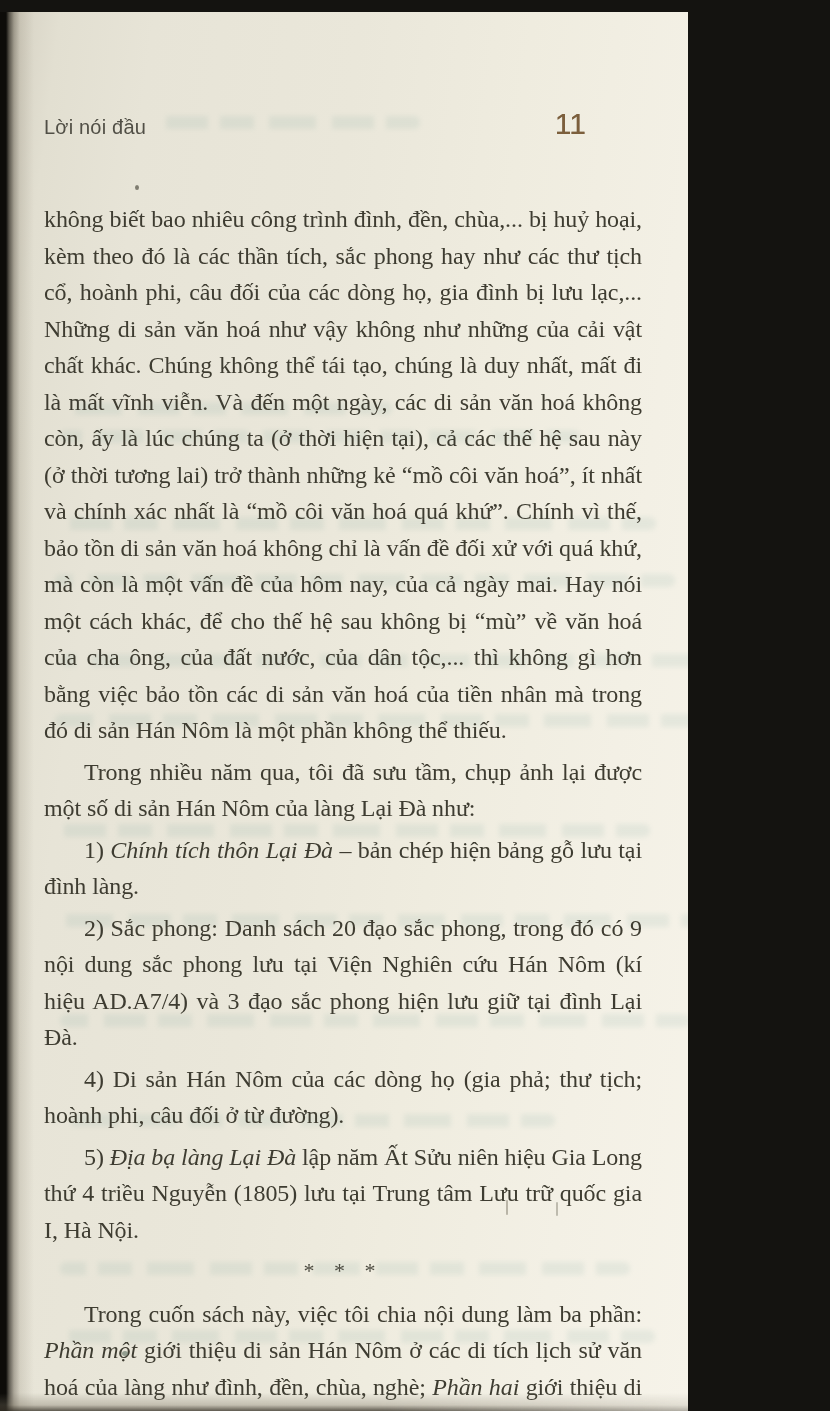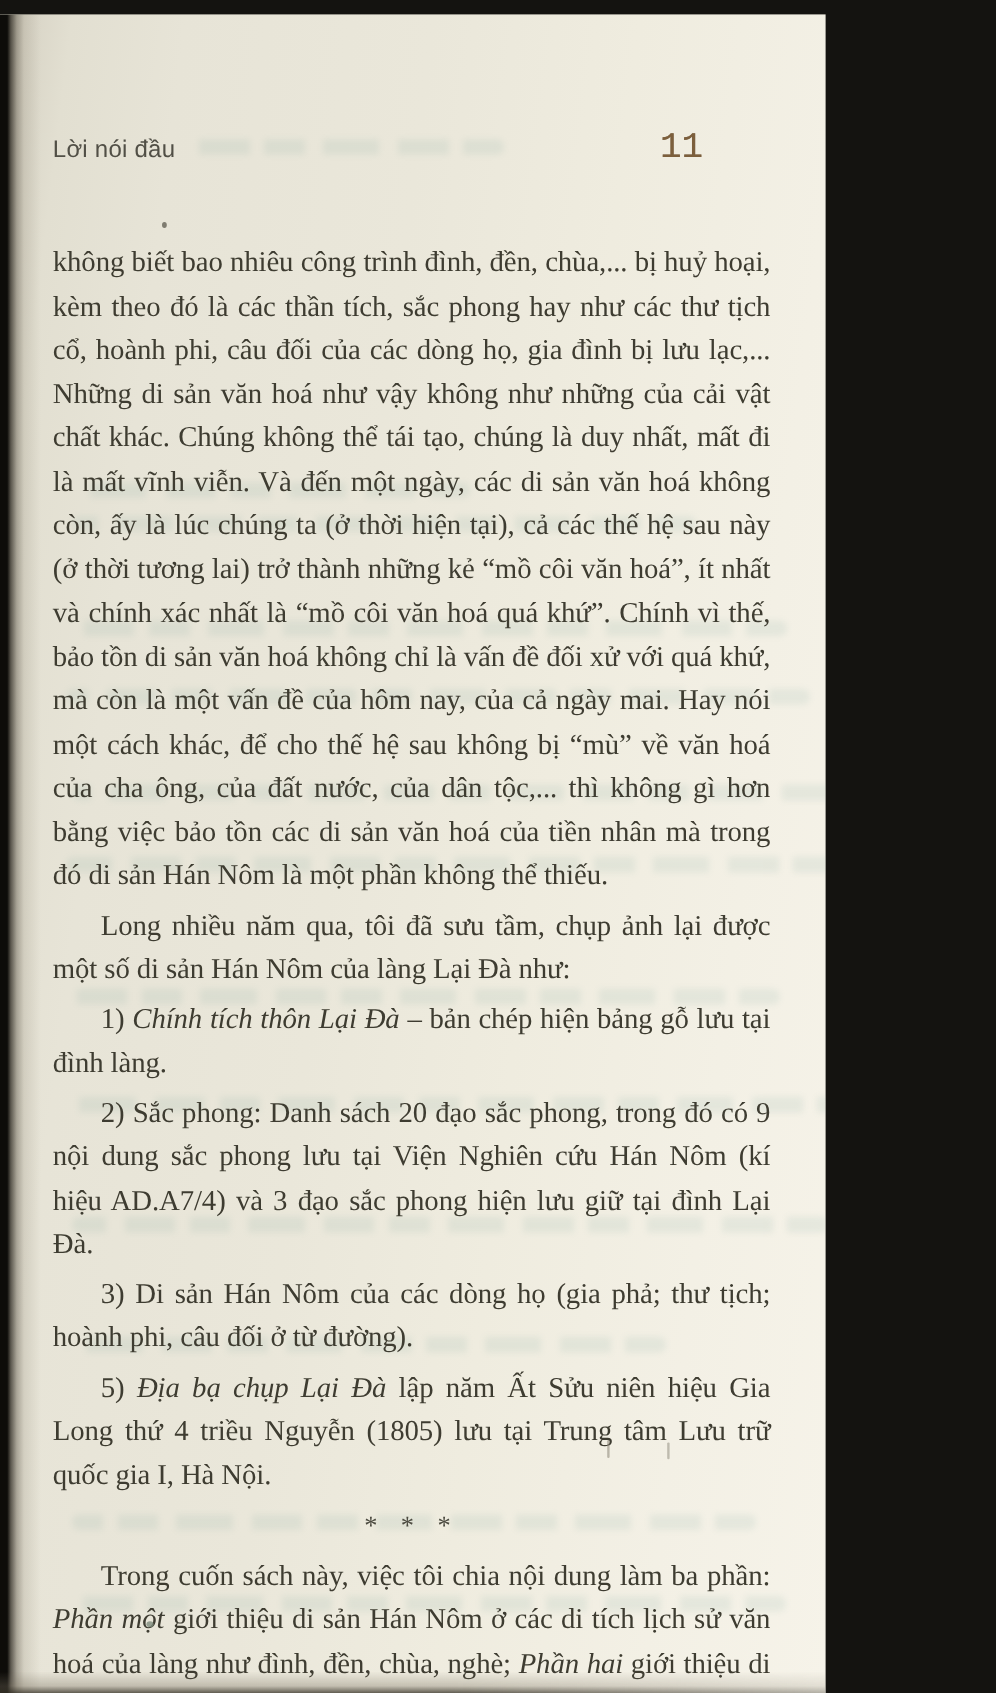--- a/index.html
+++ b/index.html
@@ -45,21 +45,21 @@
   }
   .header{
     display:flex;justify-content:space-between;align-items:baseline;
   }
   .section-title{
     font-family:"Liberation Sans", sans-serif;
     font-size:20px;line-height:24px;color:var(--header-text);
     letter-spacing:.2px;
   }
   .page-number{
-    font-family:Liberation Mono, monospace;
+    font-family:Liberation Sans, sans-serif;
     font-size:30px;line-height:30px;color:var(--page-number);
     margin-right:56px;text-shadow:0 0 .5px rgba(90,65,40,.6);text-align:right;
   }
   .body-text{
     margin-top:62px;
     font-size:24px;line-height:36.5px;color:var(--body-text);
     text-align:justify;letter-spacing:-0.1px;
   }
   .body-text p{margin:0 0 5px 0;}
   .body-text p.indent{text-indent:40px;}
@@ -101,25 +101,25 @@
     </div>
 
   <div class="page-inner">
     <div class="header">
       <span class="section-title">Lời nói đầu</span>
       <span class="page-number">11</span>
     </div>
 
     <div class="body-text">
         <p class=""><span>không biết bao nhiêu công trình đình, đền, chùa,... bị huỷ hoại, kèm theo đó là các thần tích, sắc phong hay như các thư tịch cổ, hoành phi, câu đối của các dòng họ, gia đình bị lưu lạc,... Những di sản văn hoá như vậy không như những của cải vật chất khác. Chúng không thể tái tạo, chúng là duy nhất, mất đi là mất vĩnh viễn. Và đến một ngày, các di sản văn hoá không còn, ấy là lúc chúng ta (ở thời hiện tại), cả các thế hệ sau này (ở thời tương lai) trở thành những kẻ “mồ côi văn hoá”, ít nhất và chính xác nhất là “mồ côi văn hoá quá khứ”. Chính vì thế, bảo tồn di sản văn hoá không chỉ là vấn đề đối xử với quá khứ, mà còn là một vấn đề của hôm nay, của cả ngày mai. Hay nói một cách khác, để cho thế hệ sau không bị “mù” về văn hoá của cha ông, của đất nước, của dân tộc,... thì không gì hơn bằng việc bảo tồn các di sản văn hoá của tiền nhân mà trong đó di sản Hán Nôm là một phần không thể thiếu.</span></p>
-        <p class="indent"><span>Long nhiều năm qua, tôi đã sưu tầm, chụp ảnh lại được một số di sản Hán Nôm của làng Lại Đà như:</span></p>
+        <p class="indent"><span>Trong nhiều năm qua, tôi đã sưu tầm, chụp ảnh lại được một số di sản Hán Nôm của làng Lại Đà như:</span></p>
         <p class="indent"><span>1) </span><i>Chính tích thôn Lại Đà</i><span> – bản chép hiện bảng gỗ lưu tại đình làng.</span></p>
         <p class="indent"><span>2) Sắc phong: Danh sách 20 đạo sắc phong, trong đó có 9 nội dung sắc phong lưu tại Viện Nghiên cứu Hán Nôm (kí hiệu AD.A7/4) và 3 đạo sắc phong hiện lưu giữ tại đình Lại Đà.</span></p>
-        <p class="indent"><span>3) Di sản Hán Nôm của các dòng họ (gia phả; thư tịch; hoành phi, câu đối ở từ đường).</span></p>
-        <p class="indent"><span>5) </span><i>Địa bạ chụp Lại Đà</i><span> lập năm Ất Sửu niên hiệu Gia Long thứ 4 triều Nguyễn (1805) lưu tại Trung tâm Lưu trữ quốc gia I, Hà Nội.</span></p>
+        <p class="indent"><span>4) Di sản Hán Nôm của các dòng họ (gia phả; thư tịch; hoành phi, câu đối ở từ đường).</span></p>
+        <p class="indent"><span>5) </span><i>Địa bạ làng Lại Đà</i><span> lập năm Ất Sửu niên hiệu Gia Long thứ 4 triều Nguyễn (1805) lưu tại Trung tâm Lưu trữ quốc gia I, Hà Nội.</span></p>
         <p class="separator"><span>* * *</span></p>
         <p class="indent"><span>Trong cuốn sách này, việc tôi chia nội dung làm ba phần: </span><i>Phần một</i><span> giới thiệu di sản Hán Nôm ở các di tích lịch sử văn hoá của làng như đình, đền, chùa, nghè; </span><i>Phần hai</i><span> giới thiệu di sản</span></p>
       </div>
   </div>
 
   <div class="speck" style="left:135px;top:173px;width:4px;height:5px;background:#5c5a4e;opacity:.75;"></div>
   <div class="speck" style="left:122px;top:1339px;width:6px;height:5px;background:#7e8c7d;opacity:.8;"></div>
   <div class="speck" style="left:506px;top:1188px;width:2px;height:15px;border-radius:2px;background:#8a8577;opacity:.55;"></div>
   <div class="speck" style="left:556px;top:1190px;width:2px;height:14px;border-radius:2px;background:#8a8577;opacity:.5;"></div>
 

